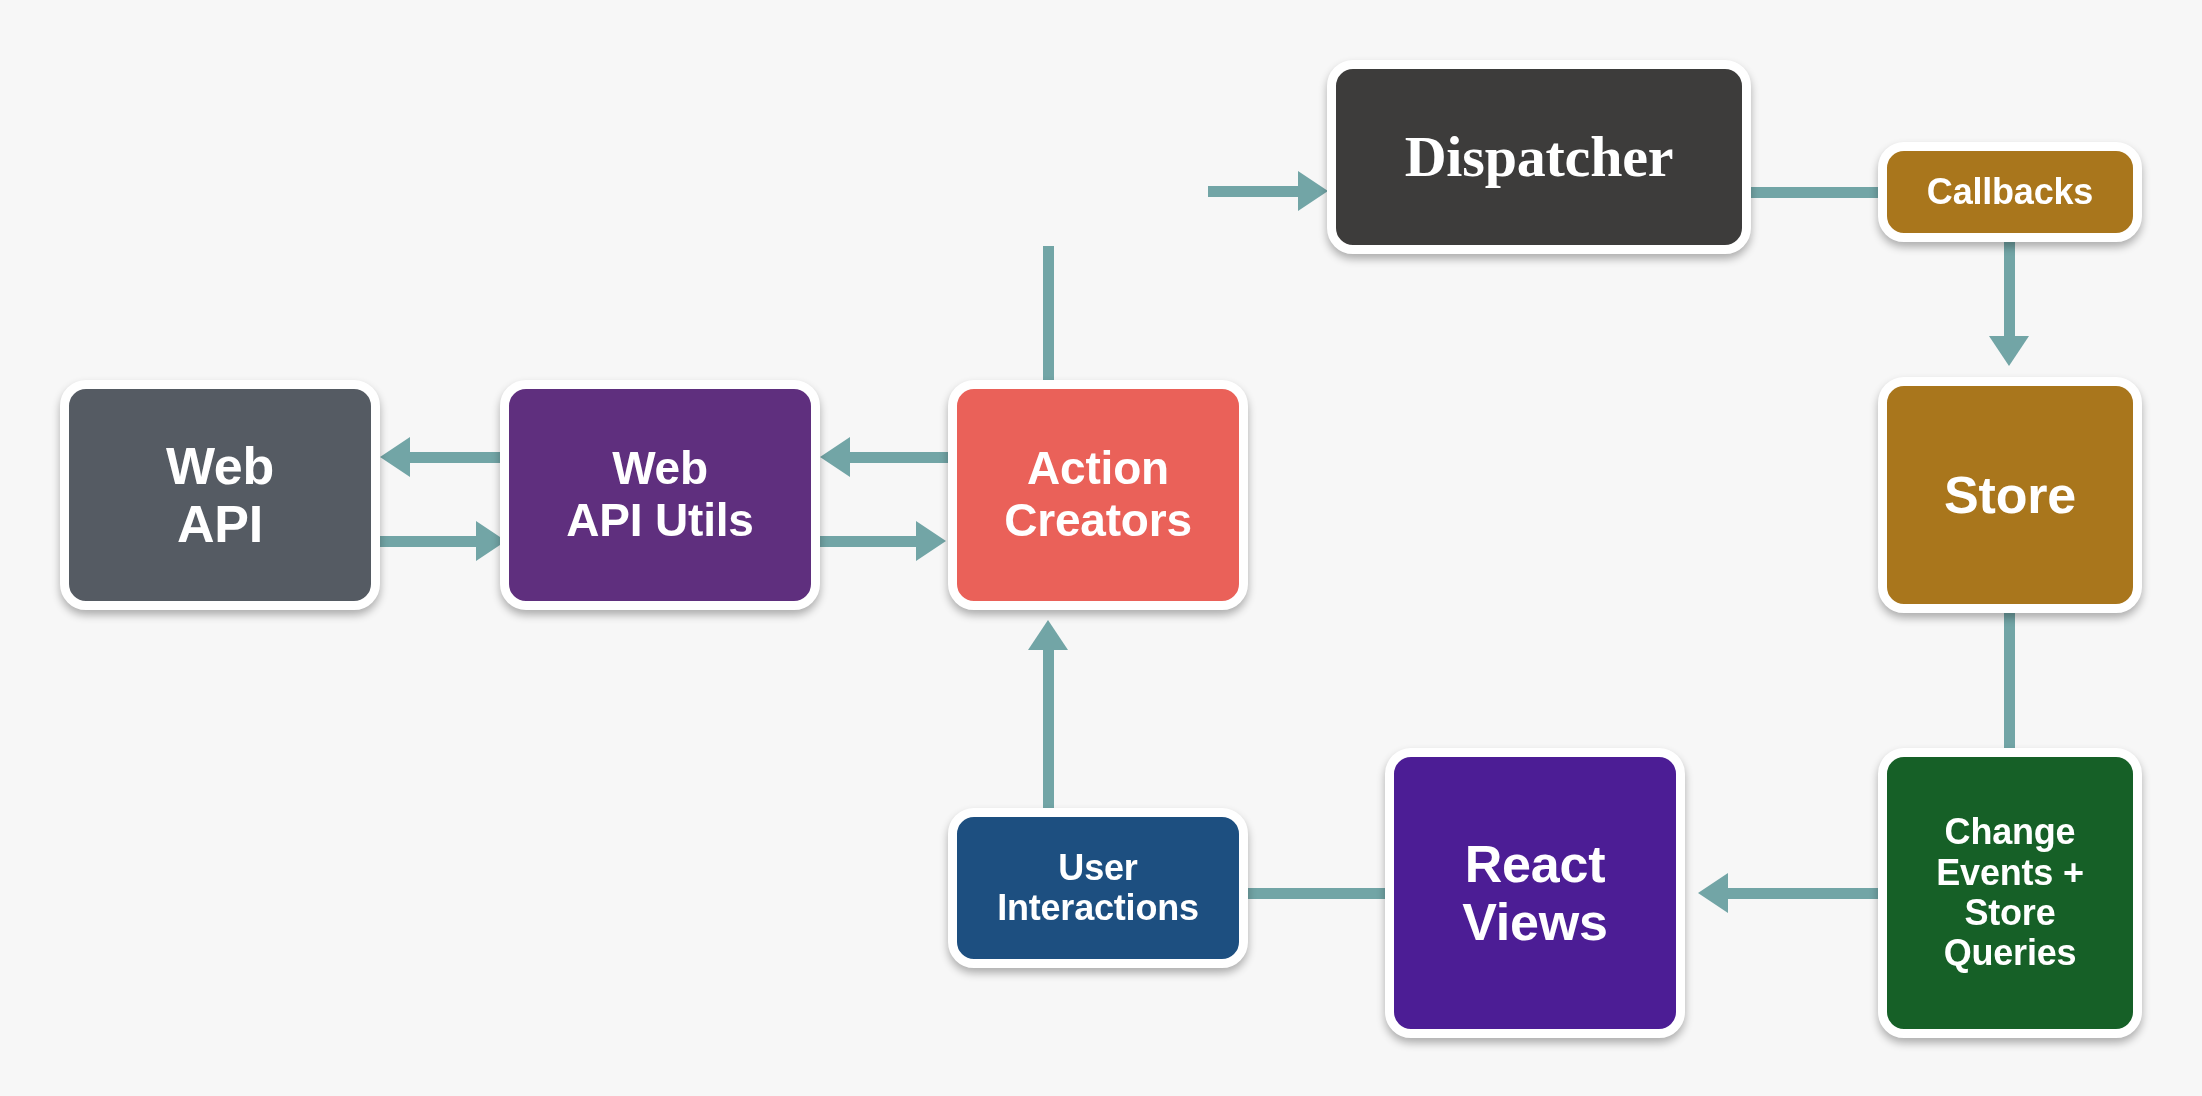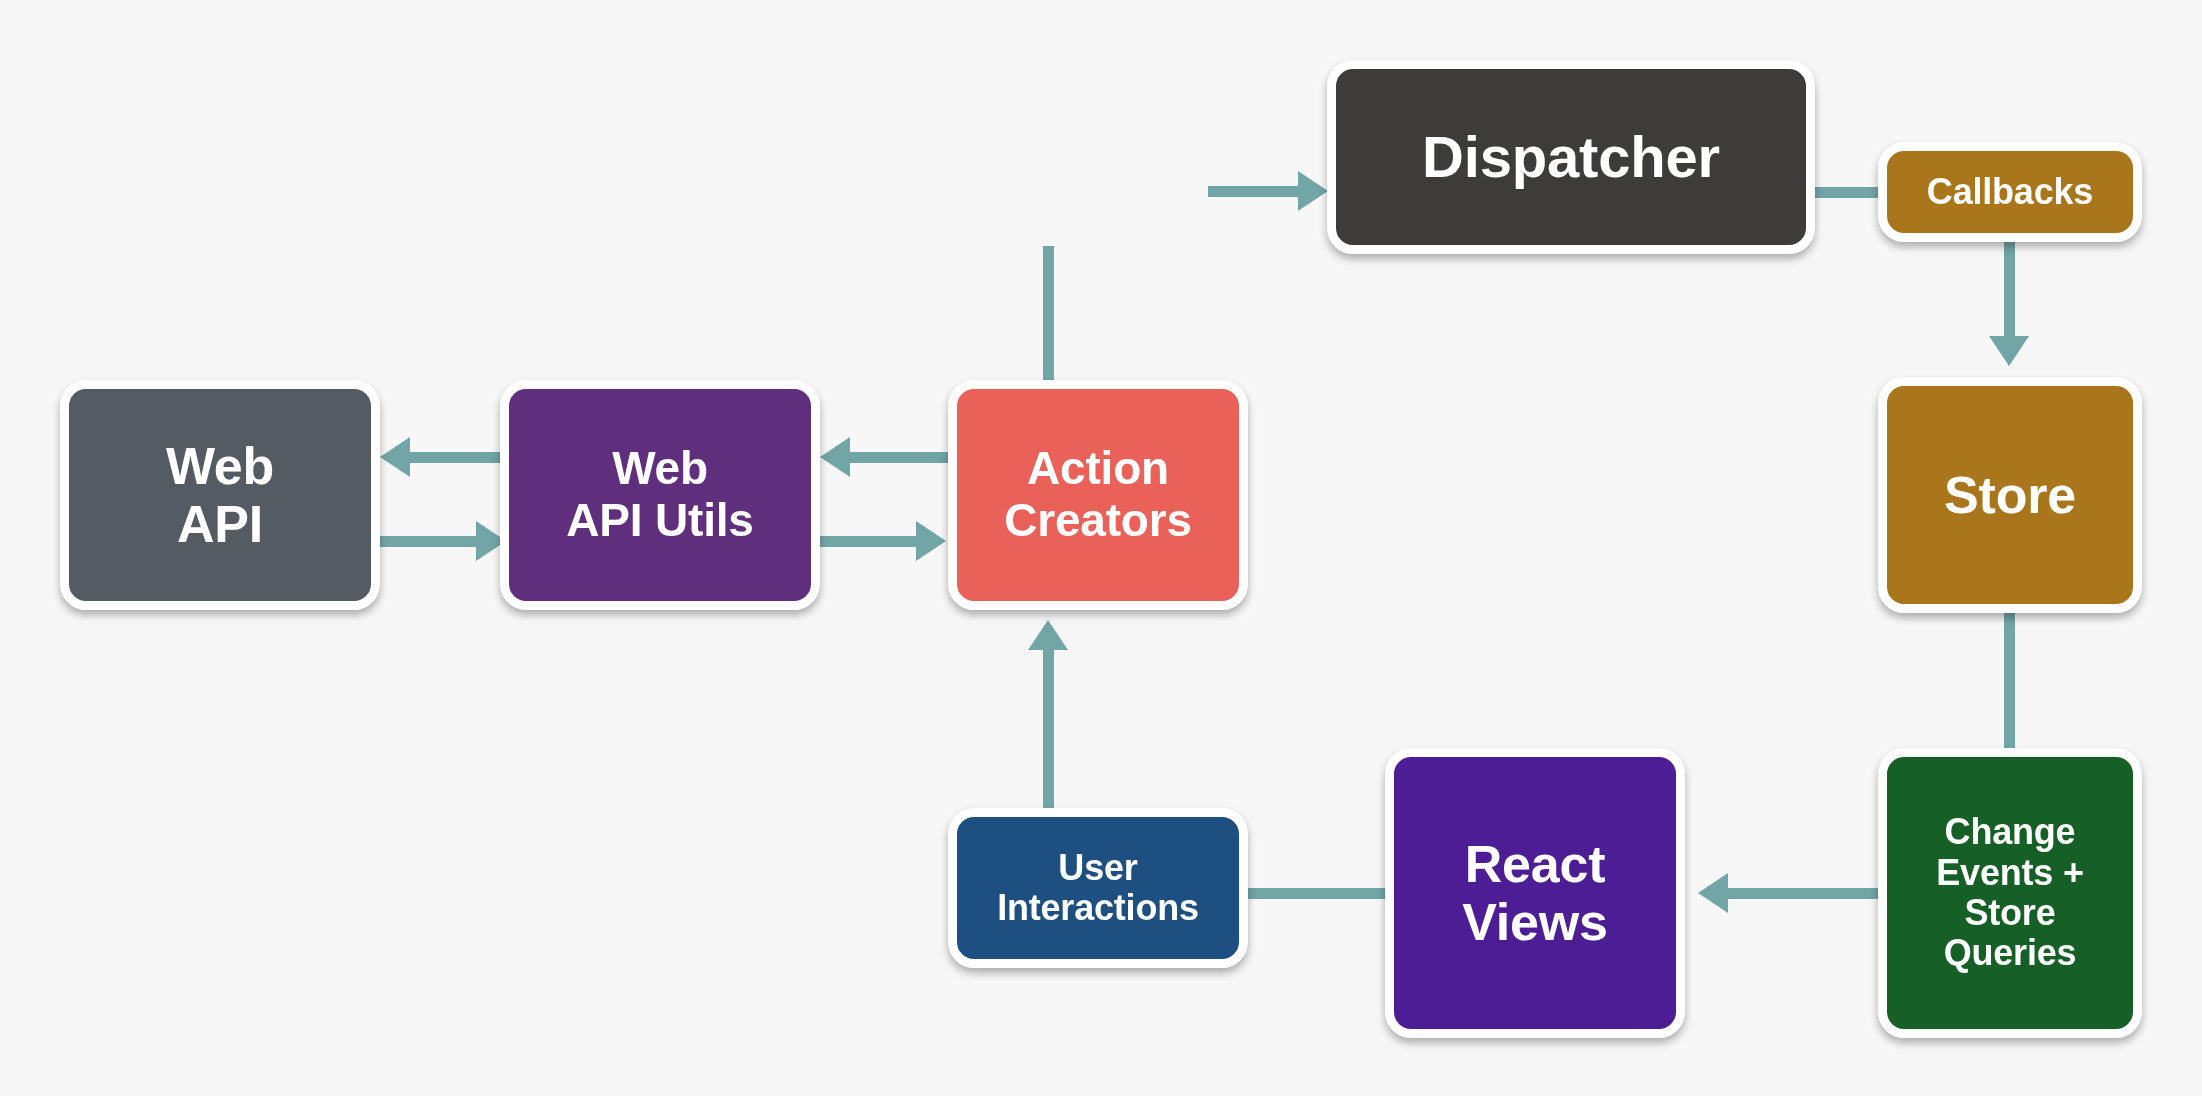--- a/index.html
+++ b/index.html
@@ -109,21 +109,21 @@
   <div class="conn conn-h" style="left:820px; top:536px; width:98px;"></div>
   <div class="head head-right" style="left:916px; top:521px;"></div>
 
   <div class="conn conn-h" style="left:410px; top:452px; width:98px;"></div>
   <div class="head head-left" style="left:380px; top:437px;"></div>
 
   <div class="conn conn-h" style="left:380px; top:536px; width:98px;"></div>
   <div class="head head-right" style="left:476px; top:521px;"></div>
 
 
-  <div class="node" style="left:1327px; top:60px; width:488px; height:194px; background:#3d3c3b; font-size:58px;">
+  <div class="node" style="left:1327px; top:60px; width:424px; height:194px; background:#3d3c3b; font-size:58px;font-family:Liberation Serif, serif;">
     <span class="node-label">Dispatcher</span>
   </div>
 
   <div class="node" style="left:1878px; top:142px; width:264px; height:100px; background:#a9761c; font-size:36px;">
     <span class="node-label">Callbacks</span>
   </div>
 
   <div class="node" style="left:1878px; top:377px; width:264px; height:236px; background:#a9761c; font-size:52px;">
     <span class="node-label">Store</span>
   </div>

